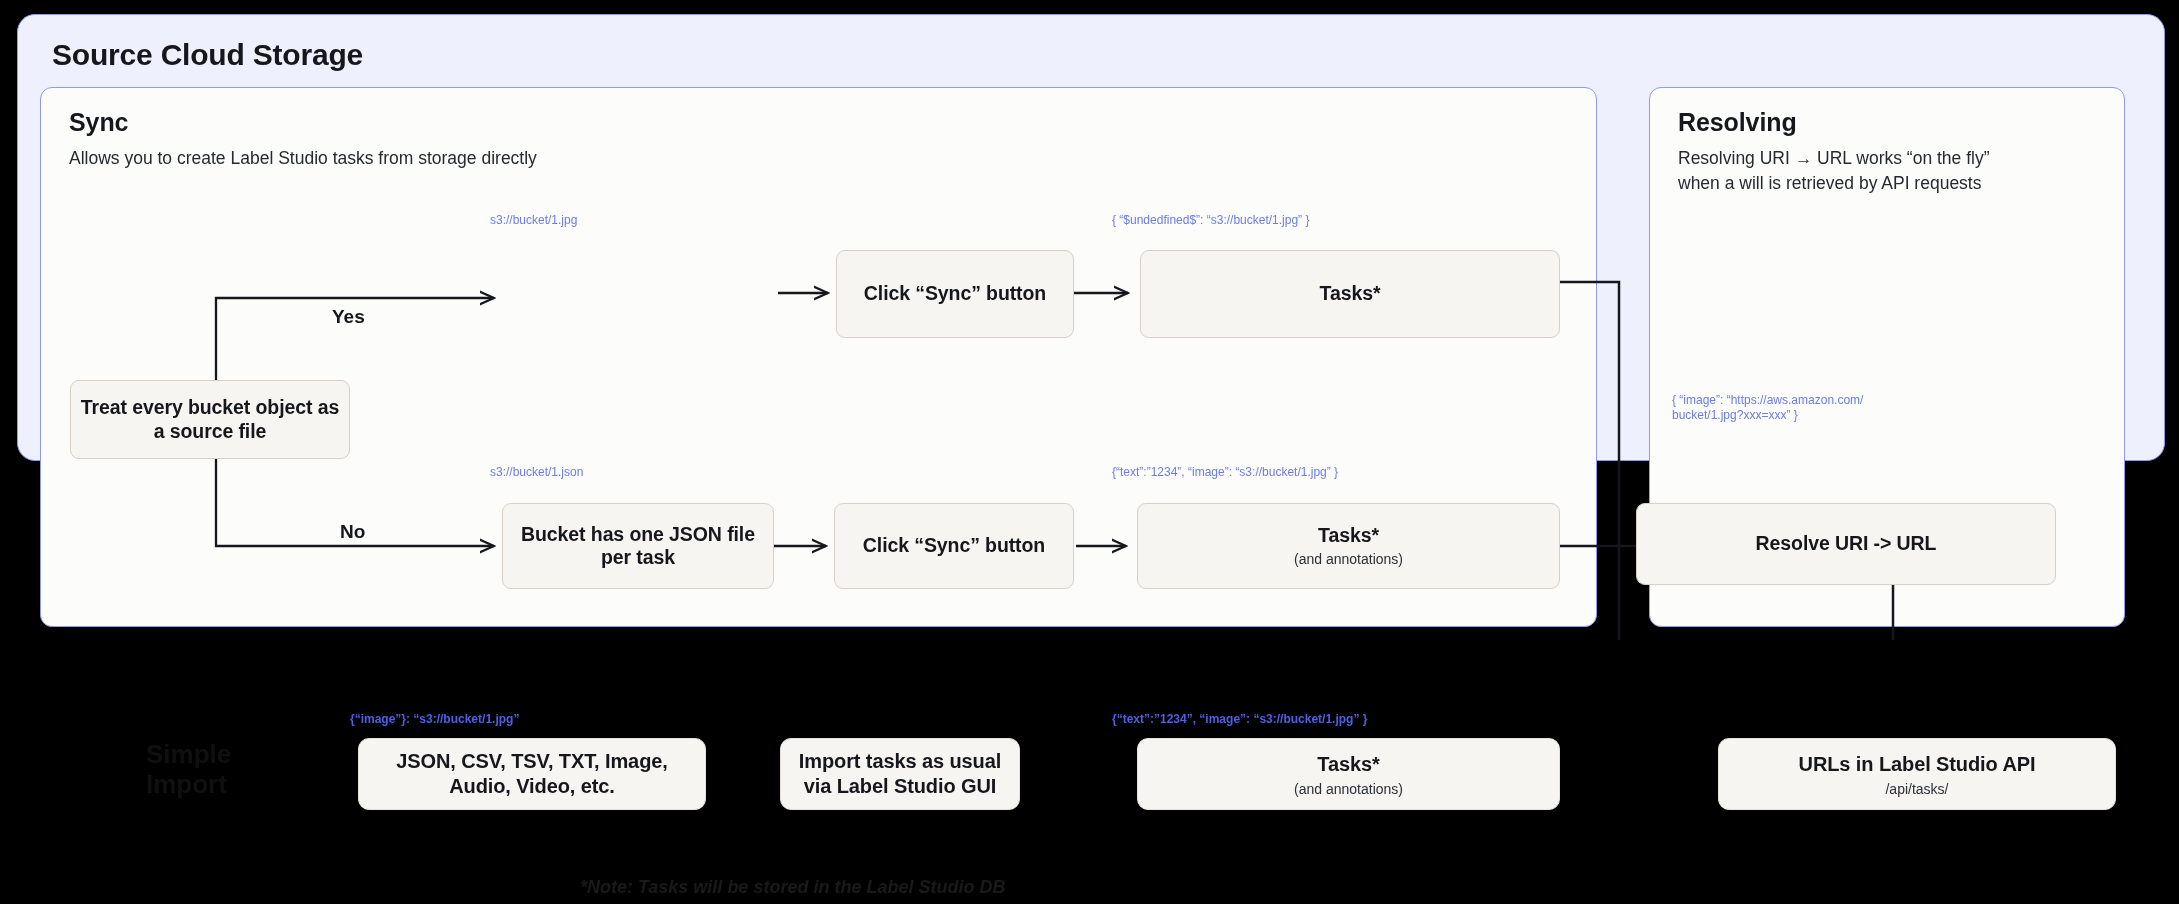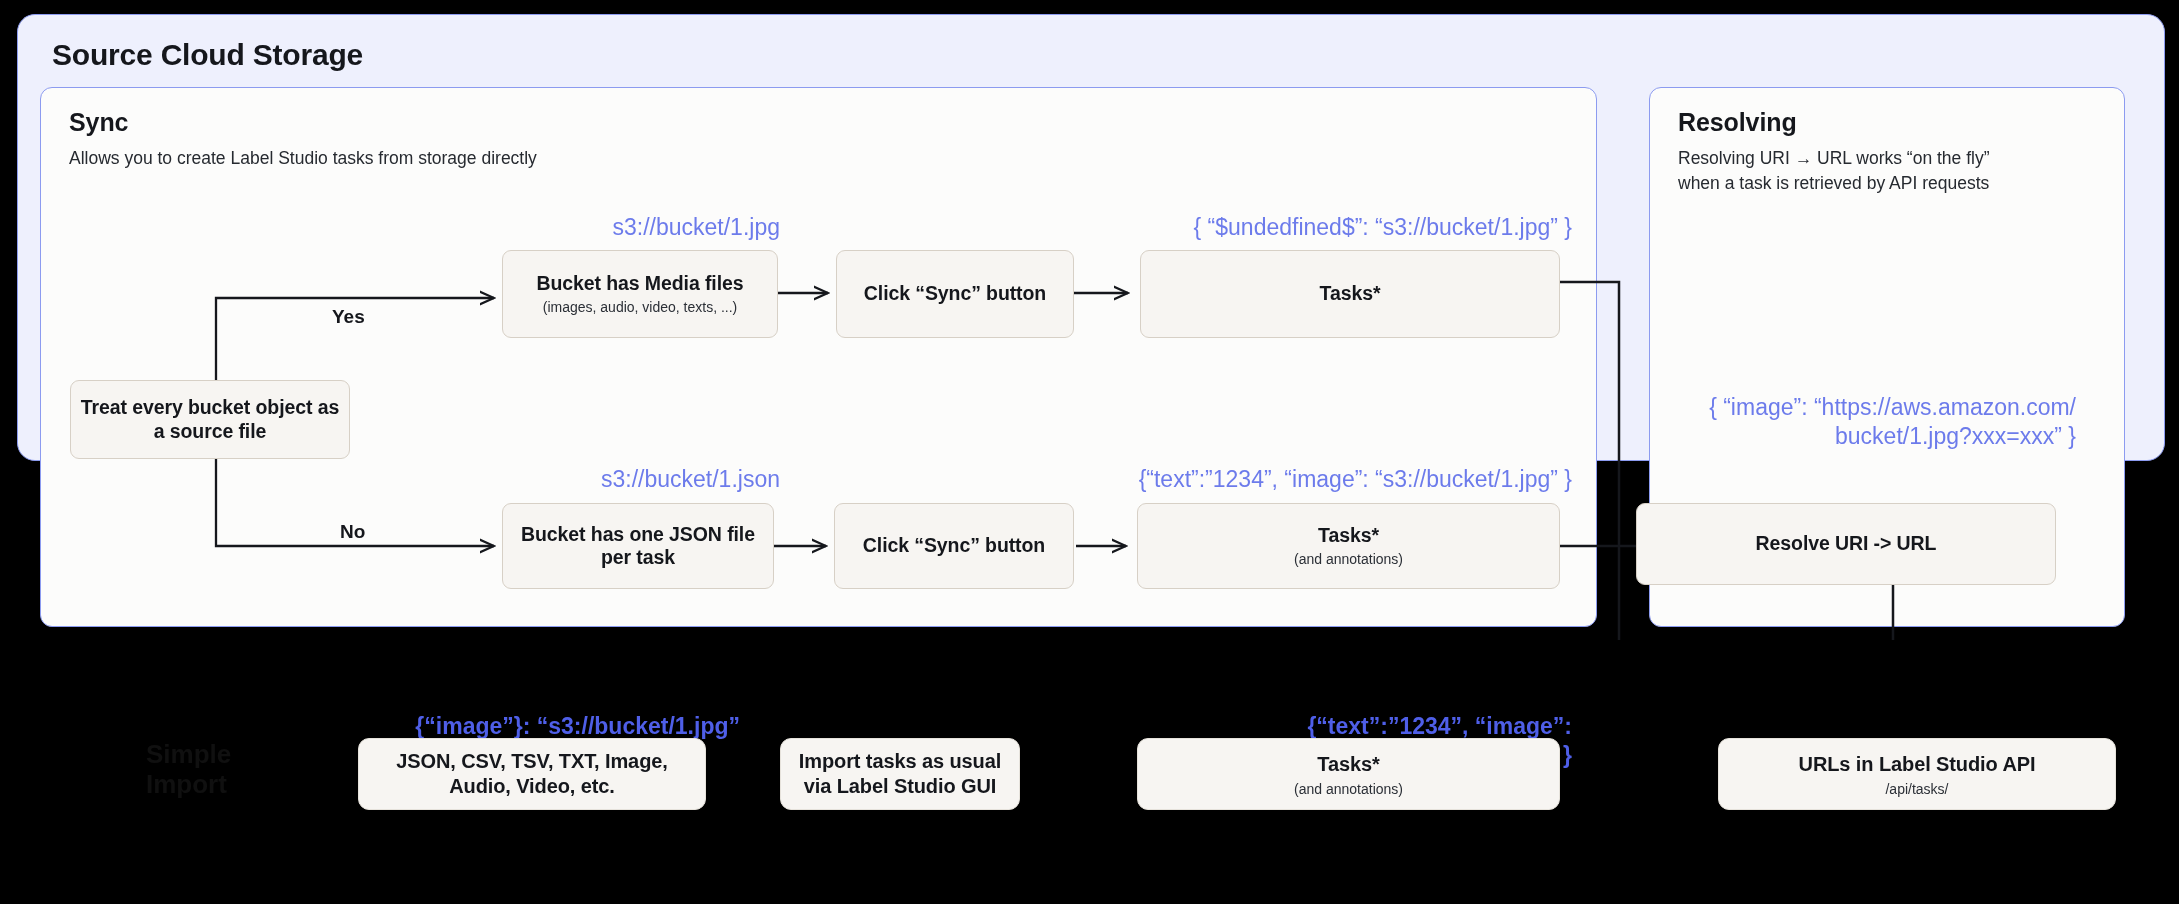--- a/index.html
+++ b/index.html
@@ -81,22 +81,22 @@
     text-align: center;
     padding: 4px 10px;
   }
   .dbox .t1 { font-size: 20px; font-weight: 700; color: #15171C; line-height: 1.25; letter-spacing: -0.1px; }
   .dbox .t2 { font-size: 14px; font-weight: 400; color: #2B2F36; margin-top: 4px; }
 
   
   .blue-label {
     position: absolute;
     color: #6C7BEB;
-    font-size: 23px;
-    text-align: right;
+    font-size: 12px;
+    text-align: left;
     line-height: 1.28;
     white-space: pre-line;
   }
   .blue-label.on-dark { color: #4F5FE8; font-weight: 600; }
 
   
   .edge-label {
     position: absolute;
     font-size: 19px;
     font-weight: 700;
@@ -132,21 +132,21 @@
     <div class="outer-title">Source Cloud Storage</div>
 
     <div class="card card-sync">
       <div class="card-h">Sync</div>
       <div class="card-sub">Allows you to create Label Studio tasks from storage directly</div>
     </div>
 
     <div class="card card-resolv">
       <div class="card-h">Resolving</div>
       <div class="card-sub">Resolving URI → URL works “on the fly”
-when a task is retrieved by API requests</div>
+when a will is retrieved by API requests</div>
     </div>
   </div>
 
   <svg class="lines">
     <defs>
       <marker id="arr" viewBox="0 0 10 10" refX="9" refY="5" markerWidth="7" markerHeight="7" orient="auto-start-reverse">
         <path d="M0,1 L9,5 L0,9" fill="none" stroke="#15171C" stroke-width="1.4"></path>
       </marker>
     </defs>
 
@@ -177,24 +177,20 @@
   <div class="blue-label" style="left:490px; top:465px; width:290px;">s3://bucket/1.json</div>
   <div class="blue-label" style="left:1112px; top:465px; width:460px;">{“text”:”1234”,  “image”: “s3://bucket/1.jpg” }</div>
   <div class="blue-label" style="left:1672px; top:393px; width:404px;">{ “image”: “https://aws.amazon.com/
 bucket/1.jpg?xxx=xxx” }</div>
 
   <div class="pbox" style="left:70px; top:380px; width:280px; height:79px;">
     <div class="t1">Treat every bucket
 object as a source file</div>
   </div>
 
-  <div class="pbox" style="left:502px; top:250px; width:276px; height:88px;">
-    <div class="t1">Bucket has Media files</div>
-    <div class="t2">(images, audio, video, texts, ...)</div>
-  </div>
 
   <div class="pbox" style="left:836px; top:250px; width:238px; height:88px;">
     <div class="t1">Click “Sync” button</div>
   </div>
 
   <div class="pbox" style="left:1140px; top:250px; width:420px; height:88px;">
     <div class="t1">Tasks*</div>
   </div>
 
   <div class="pbox" style="left:502px; top:503px; width:272px; height:86px;">
@@ -233,14 +229,15 @@
   <div class="dbox" style="left:1137px; top:738px; width:423px; height:72px;">
     <div class="t1">Tasks*</div>
     <div class="t2">(and annotations)</div>
   </div>
 
   <div class="dbox" style="left:1718px; top:738px; width:398px; height:72px;">
     <div class="t1">URLs in Label Studio API</div>
     <div class="t2">/api/tasks/</div>
   </div>
 
+  <div class="note-text" style="left:580px; top:877px;">*Note: Tasks will be stored in the Label Studio DB</div>
 
 </div>
 
 </body></html>

